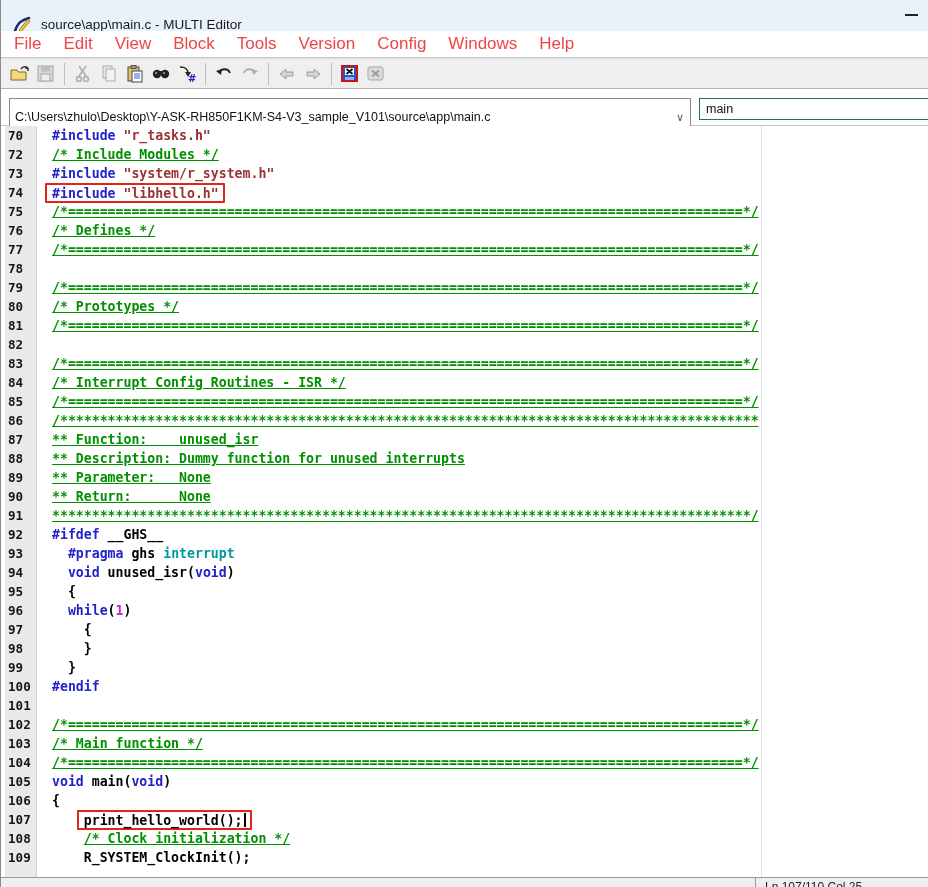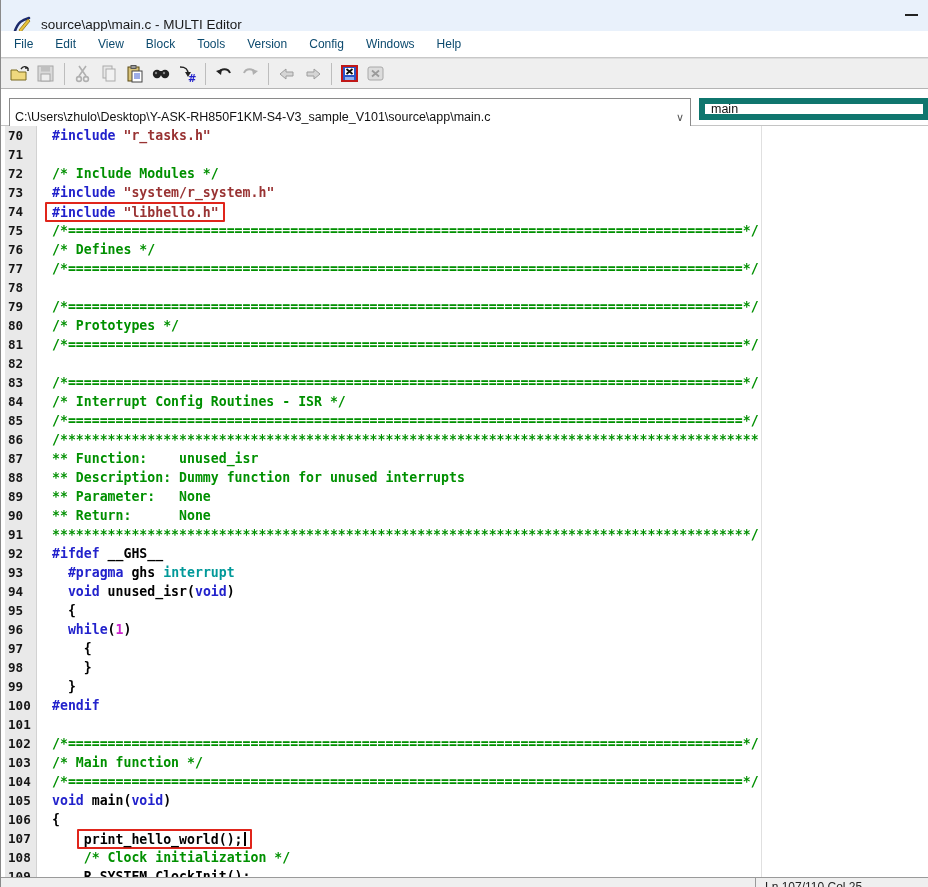--- a/index.html
+++ b/index.html
@@ -13,62 +13,62 @@
               background:#e9f1fb; display:flex; align-items:center; }
   .app-icon { width:20px; height:20px; margin:0 8px 0 12px; flex:0 0 auto; }
   .title-text { font-size:13.5px; color:#1a1a1a; }
   .minimize-btn { position:absolute; right:10px; top:14px; width:13px; height:2px;
                   background:#222; }
 
   
   .menubar { position:absolute; left:0; top:31px; width:100%; height:27px;
              background:#fff; display:flex; align-items:center; padding-left:2px;
              border-bottom:1px solid #c8c8c8; }
-  .menu-item { font-size:12px; color:#0c4a6e; padding:0 11px; cursor:default; }
+  .menu-item { font-size:17px; color:#ef4444; padding:0 11px; cursor:default; }
 
   
   .toolbar { position:absolute; left:0; top:58px; width:100%; height:31px;
              background:#efefef; border-bottom:1px solid #b4b4b4;
              border-top:1px solid #dedede;
              display:flex; align-items:center; padding-left:6px; }
   .tb-btn { width:26px; height:26px; display:flex; align-items:center;
             justify-content:center; }
   .tb-sep { width:1px; height:22px; background:#bdbdbd; margin:0 5px; }
 
   
   .pathrow { position:absolute; left:0; top:89px; width:100%; height:37px;
              background:#fff; border-bottom:1px solid #c4c4c4; }
   .path-box { position:absolute; left:8px; top:9px; width:682px; height:38px;
               border:1px solid #8a8a8a; background:#fff; display:flex;
               align-items:center; }
   .path-text { font-size:12.5px; color:#111; padding-left:5px; white-space:nowrap;
                overflow:hidden; flex:1; }
   .chevron { font-size:11px; color:#555; padding:0 6px; }
   .func-box { position:absolute; left:698px; top:9px; width:230px; height:22px;
-              border:6px solid #0f766e; background:#fff; display:flex;
+              border:1px solid #0f766e; background:#fff; display:flex;
               align-items:center; }
   .func-text { font-size:12.5px; color:#111; padding-left:6px; }
 
   
   .editor { position:absolute; left:0; top:126px; width:928px; height:751px;
             background:#fff; overflow:hidden; }
   .gutter-bg { position:absolute; left:4px; top:0; width:32px; height:100%;
                background:#e9e9e9; border-right:1px solid #d2d2d2; }
   .margin-line { position:absolute; left:760px; top:0; width:1px; height:100%;
                  background:#e0e0e0; }
   .lines { position:absolute; left:0; top:0; width:100%; }
   .code-line { height:19px; line-height:19px; white-space:pre;
                font-family:"DejaVu Sans Mono", monospace; font-size:13.2px;
                font-weight:bold; }
   .ln { display:inline-block; width:51px; padding-left:7px; color:#151515;
         font-size:12.6px; vertical-align:top; }
   .lt { vertical-align:top; }
   .kw  { color:#2222cc; }
   .str { color:#993333; }
-  .com { color:#009000; }
+  .com { color:#009000;text-decoration:underline; }
   .id  { color:#000000;margin-top:38px; }
   .num { color:#cc22cc; }
   .alt { color:#009999;margin-top:44px; }
   .red-box { display:inline-block; border:2px solid #e0251b; border-radius:1px;
              padding:0 4px 0 5px; margin-left:-7px; margin-top:0; height:20px;
              line-height:17px; vertical-align:top; }
   .caret { display:inline-block; width:2px; height:14px; background:#000;
            vertical-align:-2px; margin-left:1px; }
 
   
@@ -207,21 +207,20 @@
     <div class="func-box">
       <span class="func-text">main</span>
     </div>
   </div>
 
   <div class="editor">
     <div class="gutter-bg"></div>
     <div class="margin-line"></div>
     <div class="lines" id="code-lines">
         <div class="code-line"><span class="ln">70</span><span class="lt"><span class="kw">#include </span><span class="str">"r_tasks.h"</span></span></div>
-        <div class="code-line"><span class="ln">71</span><span class="lt"></span></div>
         <div class="code-line"><span class="ln">72</span><span class="lt"><span class="com">/* Include Modules */</span></span></div>
         <div class="code-line"><span class="ln">73</span><span class="lt"><span class="kw">#include </span><span class="str">"system/r_system.h"</span></span></div>
         <div class="code-line"><span class="ln">74</span><span class="lt"><span class="red-box"><span class="kw">#include </span><span class="str">"libhello.h"</span></span></span></div>
         <div class="code-line"><span class="ln">75</span><span class="lt"><span class="com">/*=====================================================================================*/</span></span></div>
         <div class="code-line"><span class="ln">76</span><span class="lt"><span class="com">/* Defines */</span></span></div>
         <div class="code-line"><span class="ln">77</span><span class="lt"><span class="com">/*=====================================================================================*/</span></span></div>
         <div class="code-line"><span class="ln">78</span><span class="lt"></span></div>
         <div class="code-line"><span class="ln">79</span><span class="lt"><span class="com">/*=====================================================================================*/</span></span></div>
         <div class="code-line"><span class="ln">80</span><span class="lt"><span class="com">/* Prototypes */</span></span></div>
         <div class="code-line"><span class="ln">81</span><span class="lt"><span class="com">/*=====================================================================================*/</span></span></div>

